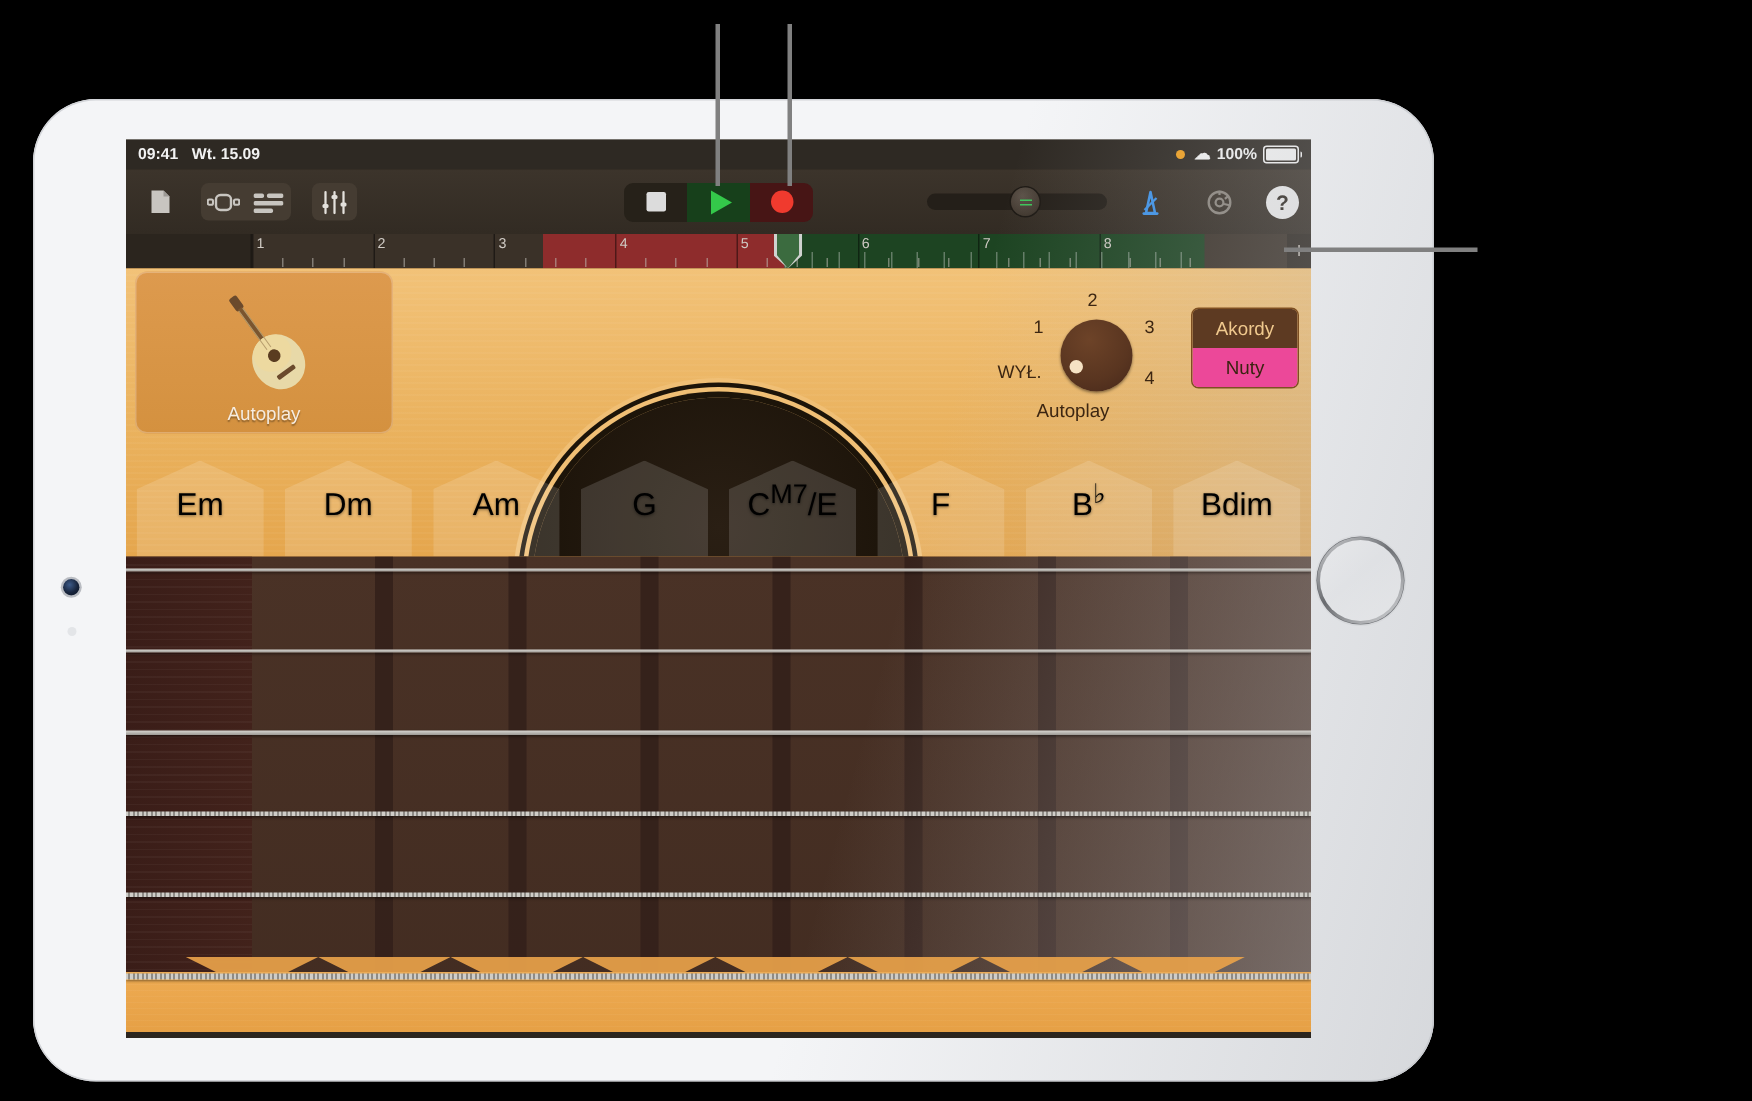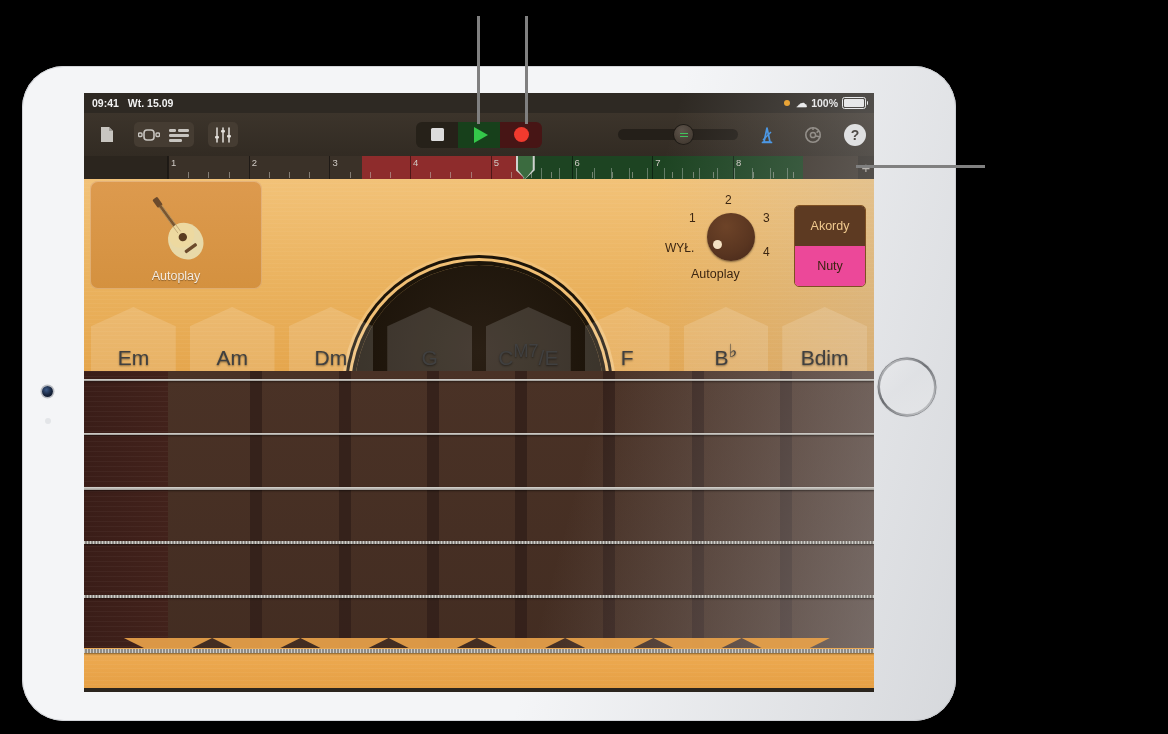--- a/index.html
+++ b/index.html
@@ -454,21 +454,21 @@
   #mode-switch {
     position: absolute;
     right: 8px; top: 26px;
     width: 70px;
     border-radius: 5px;
     overflow: hidden;
     border: 1px solid #7e4f22;
     z-index: 5;
   }
   .mode-btn {
-    height: 40px;
+    height: 26px;
     display: flex; align-items: center; justify-content: center;
     font-size: 12.5px;
   }
   .mode-btn.active { background: #5d3a22; color: #f0c98e; }
   .mode-btn.inactive { background: #eeb濃; }
   .mode-btn.inactive { background: #ec4899; color: #3a2410; }
 
   
   #chords {
     position: absolute;
@@ -477,23 +477,23 @@
     height: 64px;
     display: flex;
     z-index: 6;
   }
   .chord {
     position: relative;
     flex: 1;
     display: flex;
     align-items: flex-end;
     justify-content: center;
-    padding-bottom: 1px;
+    padding-bottom: 22px;
     box-sizing: border-box;
-    color: #404040;
+    color: #000000;
     font-size: 21px;
     text-shadow: 0 1px 2px rgba(0,0,0,.45);
   }
   .chord::before {
     content: "";
     position: absolute;
     left: 7px; right: 7px; top: 0; bottom: 0;
     background: rgba(255,255,255,.14);
     clip-path: polygon(0 30%, 50% 0, 100% 30%, 100% 100%, 0 100%);
   }
@@ -798,24 +798,24 @@
         <div id="mode-switch">
           <div class="mode-btn active">Akordy</div>
           <div class="mode-btn inactive">Nuty</div>
         </div>
 
         <div id="chords">
             <div class="chord">
               <span class="lbl">Em</span>
             </div>
             <div class="chord">
+              <span class="lbl">Dm</span>
+            </div>
+            <div class="chord">
               <span class="lbl">Am</span>
-            </div>
-            <div class="chord">
-              <span class="lbl">Dm</span>
             </div>
             <div class="chord">
               <span class="lbl">G</span>
             </div>
             <div class="chord">
               <span class="lbl">C<sup>M7</sup>/E</span>
             </div>
             <div class="chord">
               <span class="lbl">F</span>
             </div>

